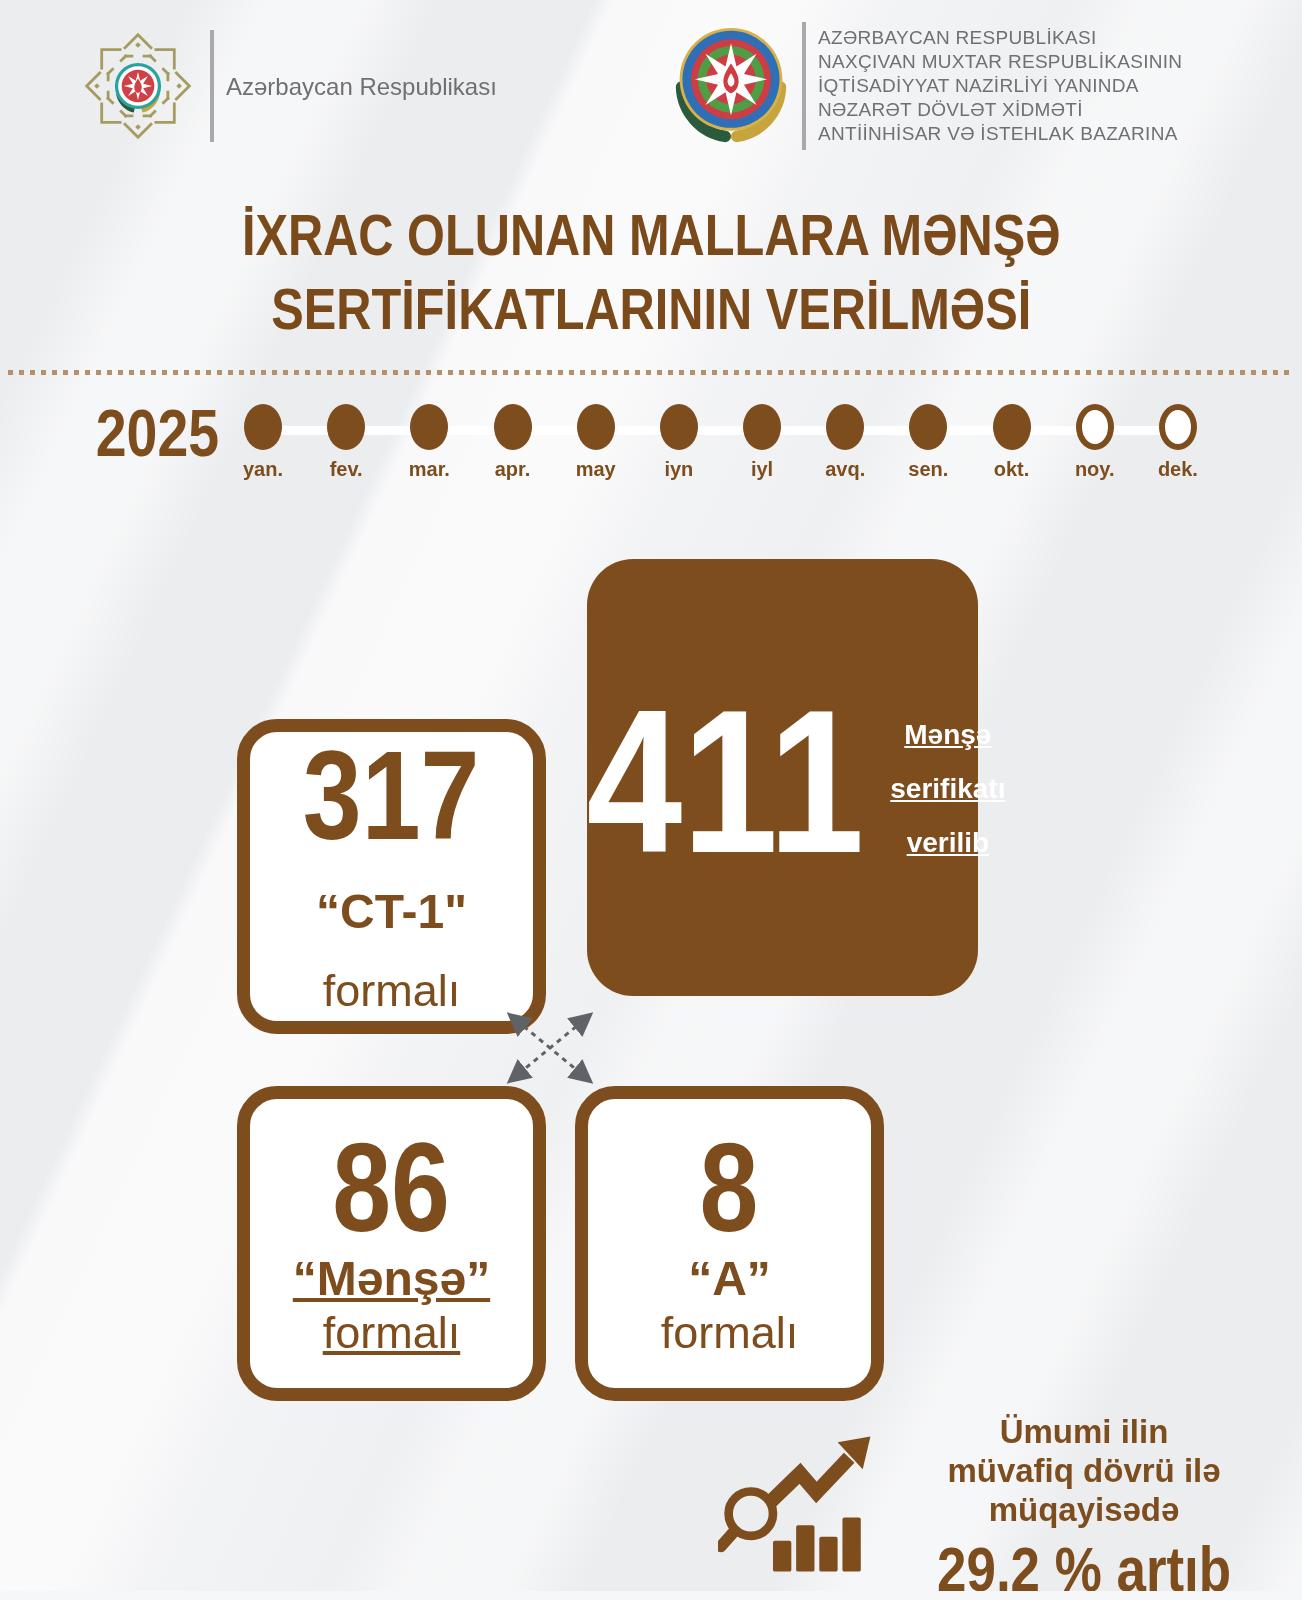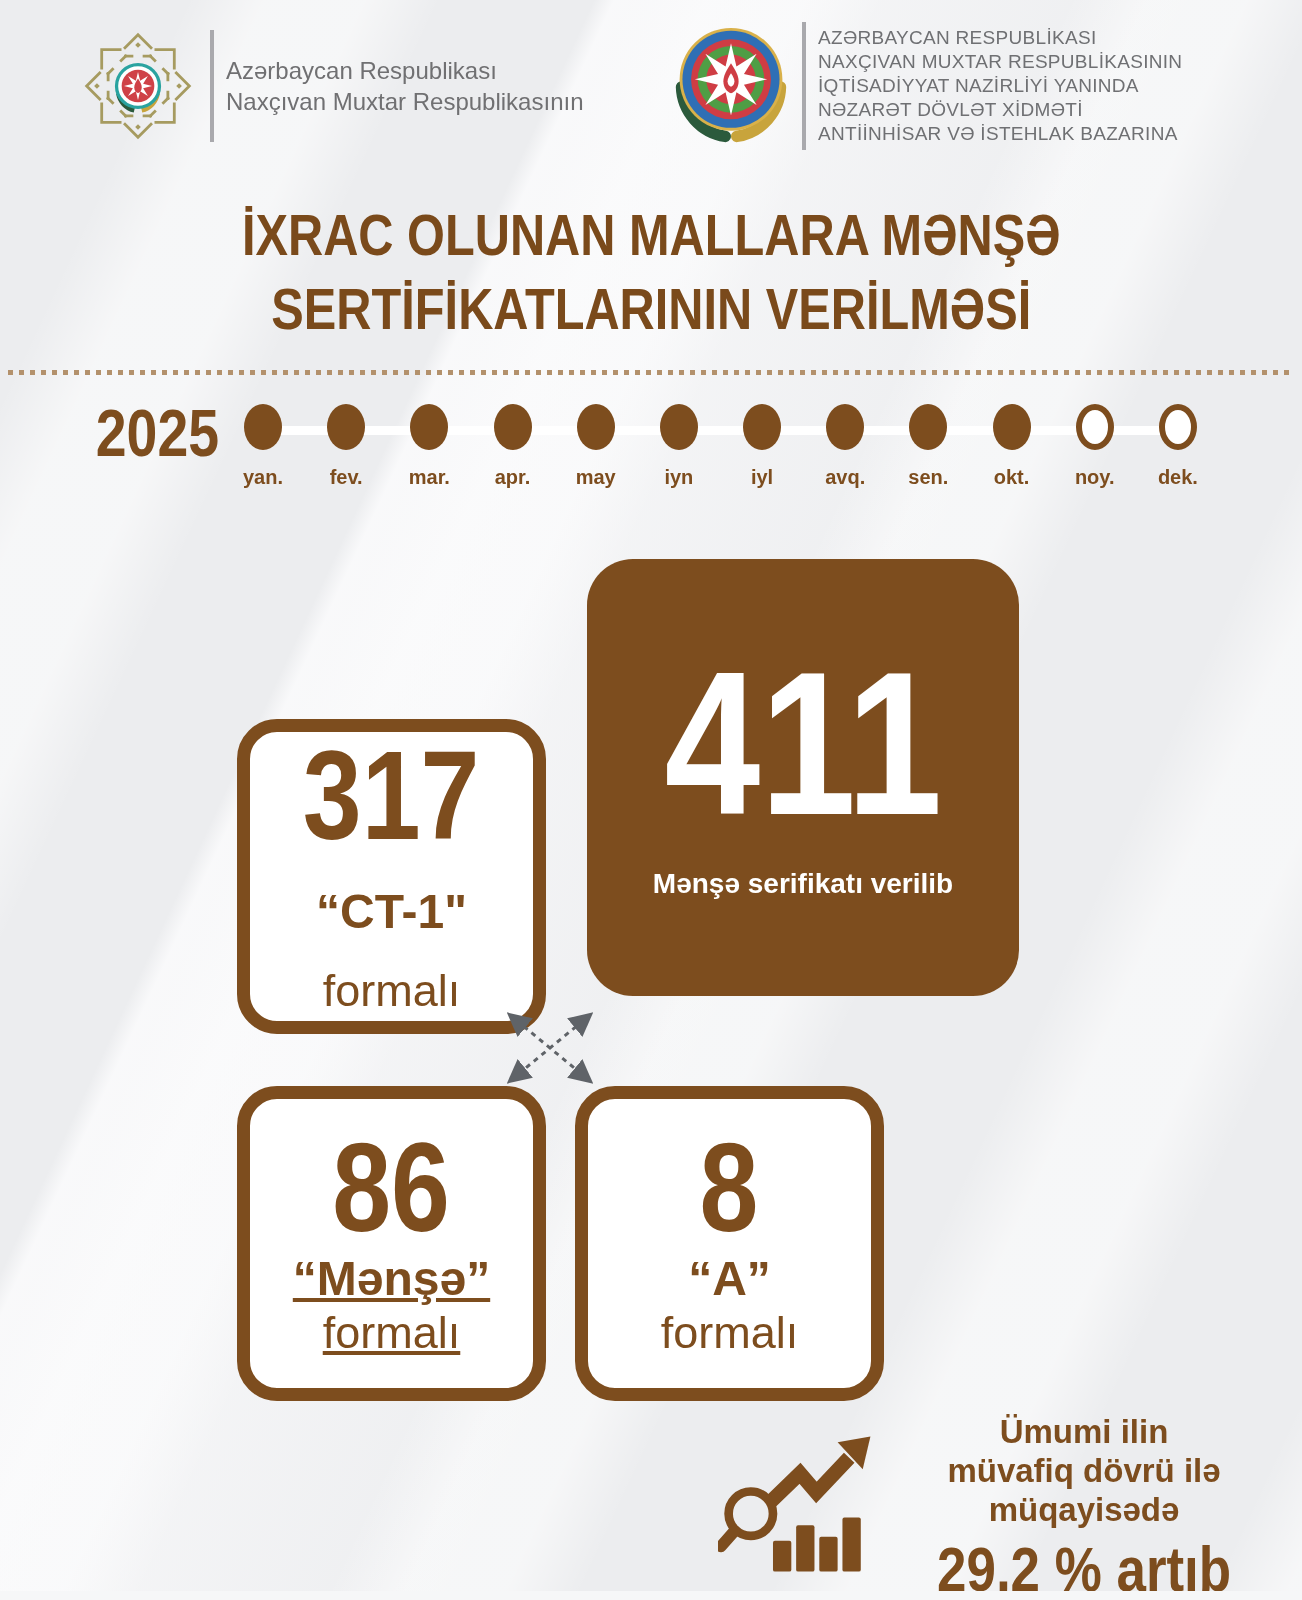--- a/index.html
+++ b/index.html
@@ -34,26 +34,26 @@
 
   
   .year { position:absolute; left:84px; top:398px; font-size:66px; line-height:70px;
           font-weight:700; color:#7d4d1e; }
   .track { position:absolute; left:252px; top:426px; width:928px; height:9px; background:#fff; }
   .months { position:absolute; left:228px; top:404px; width:985px; display:flex; justify-content:space-between; }
   .month { display:flex; flex-direction:column; align-items:center; width:70px; }
   .dot { width:38px; height:46px; border-radius:50%; }
   .dot.filled { background:#7d4d1e; }
   .dot.empty  { background:#fff; border:6px solid #7d4d1e; }
-  .month-label { margin-top:16px; font-size:20px; font-weight:700; color:#7d4d1e; }
-
-  
-  .total-card { position:absolute; left:587px; top:559px; width:432px; height:437px;
-    background:#7d4d1e; border-radius:46px; display:flex; flex-direction:column;
-    align-items:center; justify-content:center; color:#fff; }
+  .month-label { margin-top:8px; font-size:20px; font-weight:700; color:#7d4d1e; }
+
+  
+  .total-card { position:absolute; left:587px; top:559px; width:391px; height:437px;
+    background:#7d4d1e; border-radius:46px; display:flex; flex-direction:row;
+    align-items:center; justify-content:center; color:#fff;text-decoration:underline; }
   .total-value { font-size:205px; line-height:185px; font-weight:700; margin-top:6px; }
   .total-label { width:400px; text-align:center; font-size:28px; line-height:54px;
     font-weight:700; margin-top:22px; }
   .card { position:absolute; width:309px; height:315px; background:#fff;
     border:13px solid #7d4d1e; border-radius:40px; display:flex; flex-direction:column;
     align-items:center; justify-content:center; color:#7d4d1e; }
   .card-ct1 { left:237px; top:719px;gap:25px; }
   .card-umumi { left:237px; top:1086px;text-decoration:underline; }
   .card-a { left:575px; top:1086px; }
   .card-value { font-size:126px; line-height:118px; font-weight:700; }
@@ -134,21 +134,20 @@
         <path d="M21,8 A22 22 0 0 1 4,26" stroke="#c8a43c" stroke-width="5" fill="none"></path>
         <circle r="23" fill="#fff" stroke="#2aa3a0" stroke-width="3.5"></circle>
         <circle r="17.5" fill="#cf4147"></circle>
         <path d="M0,-15 L2.3,-5.5 L10.6,-10.6 L5.5,-2.3 L15,0 L5.5,2.3 L10.6,10.6 L2.3,5.5 L0,15 L-2.3,5.5 L-10.6,10.6 L-5.5,2.3 L-15,0 L-5.5,-2.3 L-10.6,-10.6 L-2.3,-5.5 Z" fill="#fff"></path>
         <path d="M0,-8 C2.5,-4 4,-1.5 4,1.5 C4,5 2,7 0,7.5 C-2,7 -4,5 -4,1.5 C-4,-1.5 -2.5,-4 0,-8 Z" fill="#cf4147"></path>
       </g>
     </svg>
     <div class="divider"></div>
     <div class="org-lines-left">
       <div>Azərbaycan Respublikası</div>
-      <div>Naxçıvan Muxtar Respublikasının</div>
     </div>
   </div>
 
   <div class="hdr hdr-right">
     <svg width="118" height="128" viewBox="-62 -58 124 130">
       <path d="M-52,8 A54 54 0 0 0 -6,60" stroke="#2b5a3c" stroke-width="12" fill="none" stroke-linecap="round"></path>
       <path d="M52,8 A54 54 0 0 1 6,60" stroke="#c8a43c" stroke-width="12" fill="none" stroke-linecap="round"></path>
       <circle r="54" fill="#d9b14a"></circle>
       <circle r="51" fill="#2f6fb5"></circle>
       <circle r="42" fill="#cf3d44"></circle>

